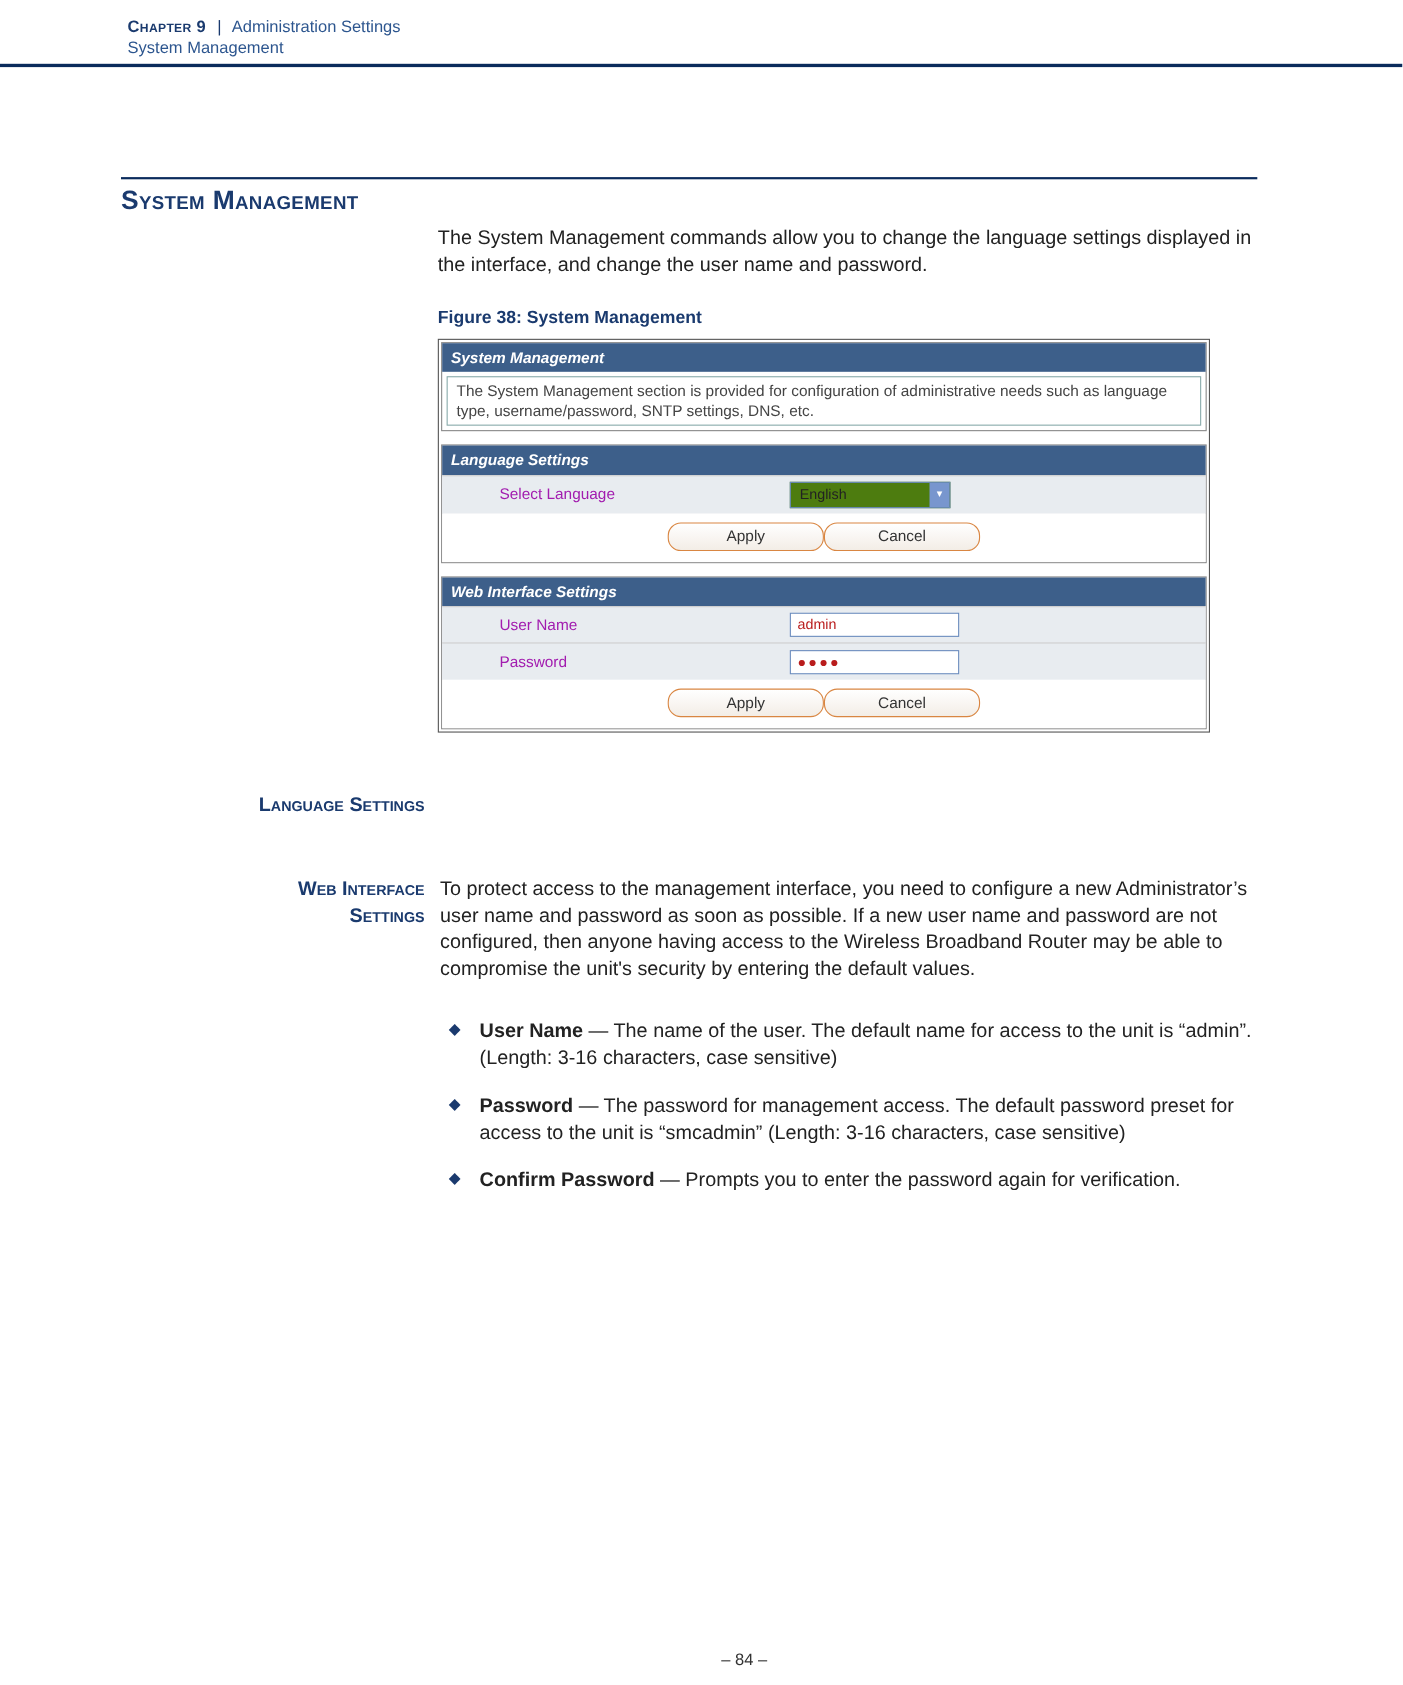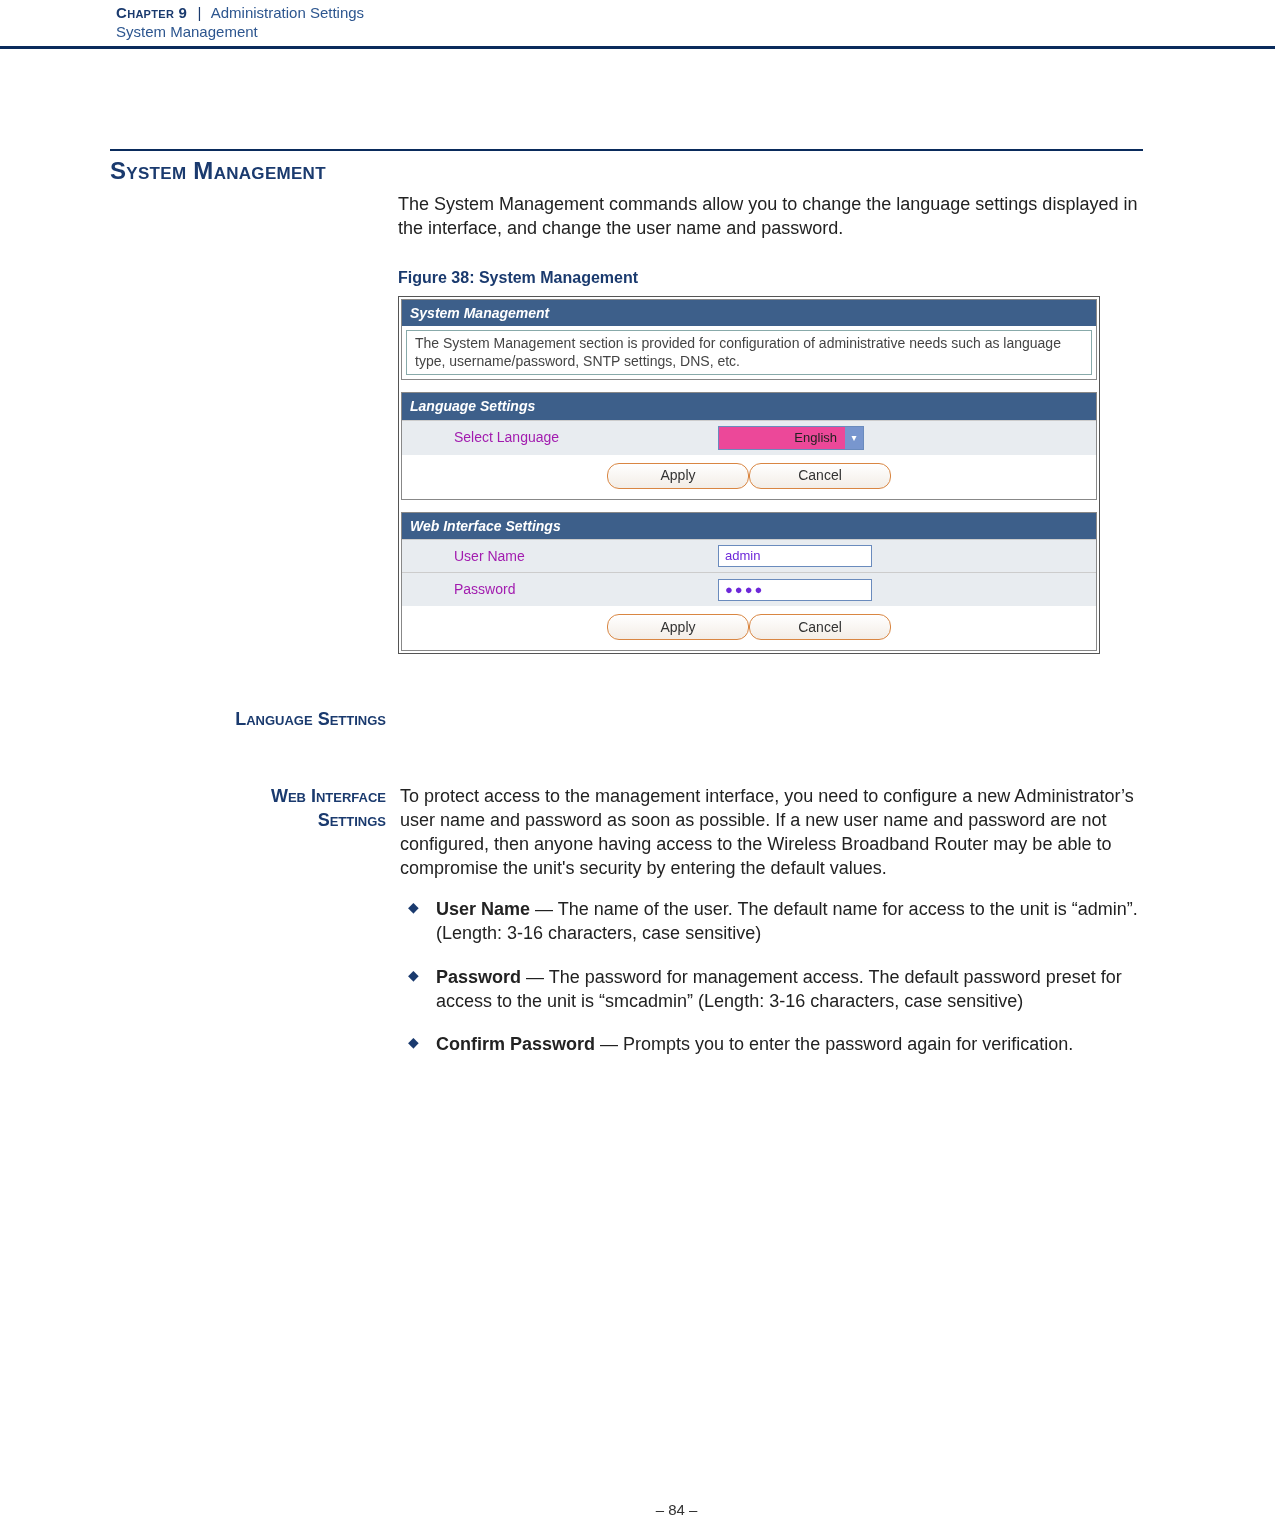--- a/index.html
+++ b/index.html
@@ -26,20 +26,21 @@
     width: 1275px;
     height: 1532px;
     position: relative;
     box-sizing: border-box;
     padding: 4px 0 0 0;
   }
   
   .rh {
     padding: 0 0 0 116px;
     font-size: 15px;
+    margin-top: 12px;
   }
   .rh .l1 .chap {
     font-variant: small-caps;
     font-weight: bold;
     color: var(--navy);
     letter-spacing: .3px;
   }
   .rh .l1 .sep {
     color: var(--navy);
     padding: 0 6px;
@@ -102,21 +103,21 @@
     line-height: 1.3;
     flex-shrink: 0;
   }
   .row .para {
     font-size: 18px;
     line-height: 1.32;
   }
   ul.diamonds {
     list-style: none;
     padding: 0;
-    margin: 18px 0 0 0;
+    margin: 34px 0 0 0;
   }
   ul.diamonds li {
     position: relative;
     padding-left: 36px;
     margin-bottom: 20px;
   }
   ul.diamonds li::before {
     content: "◆";
     position: absolute;
     left: 8px;
@@ -170,23 +171,22 @@
     flex: 1;
     padding: 5px 10px;
     display: flex;
     align-items: center;
     gap: 6px;
   }
   .dropdown {
     display: inline-flex;
     align-items: center;
     border: 1px solid #6a8bbd;
-    background: #ec4899;
+    background: #4d7c0f;
     height: 22px;
-    text-align: right;
   }
   .dropdown .dd-text {
     padding: 0 8px;
     min-width: 110px;
     font-size: 13px;
   }
   .dropdown .dd-btn {
     width: 18px;
     height: 100%;
     background: var(--dropdown-btn);
@@ -198,21 +198,21 @@
   }
   .txtfield {
     display: inline-block;
     border: 1px solid #6a8bbd;
     background: #fff;
     height: 20px;
     padding: 0 6px;
     min-width: 140px;
     font-size: 13px;
     line-height: 20px;
-    color: #6d28d9;
+    color: #b91c1c;
   }
   .btnrow {
     display: flex;
     justify-content: center;
     padding: 8px 0 10px 0;
     background: #fff;
   }
   .btn {
     display: inline-flex;
     align-items: center;

